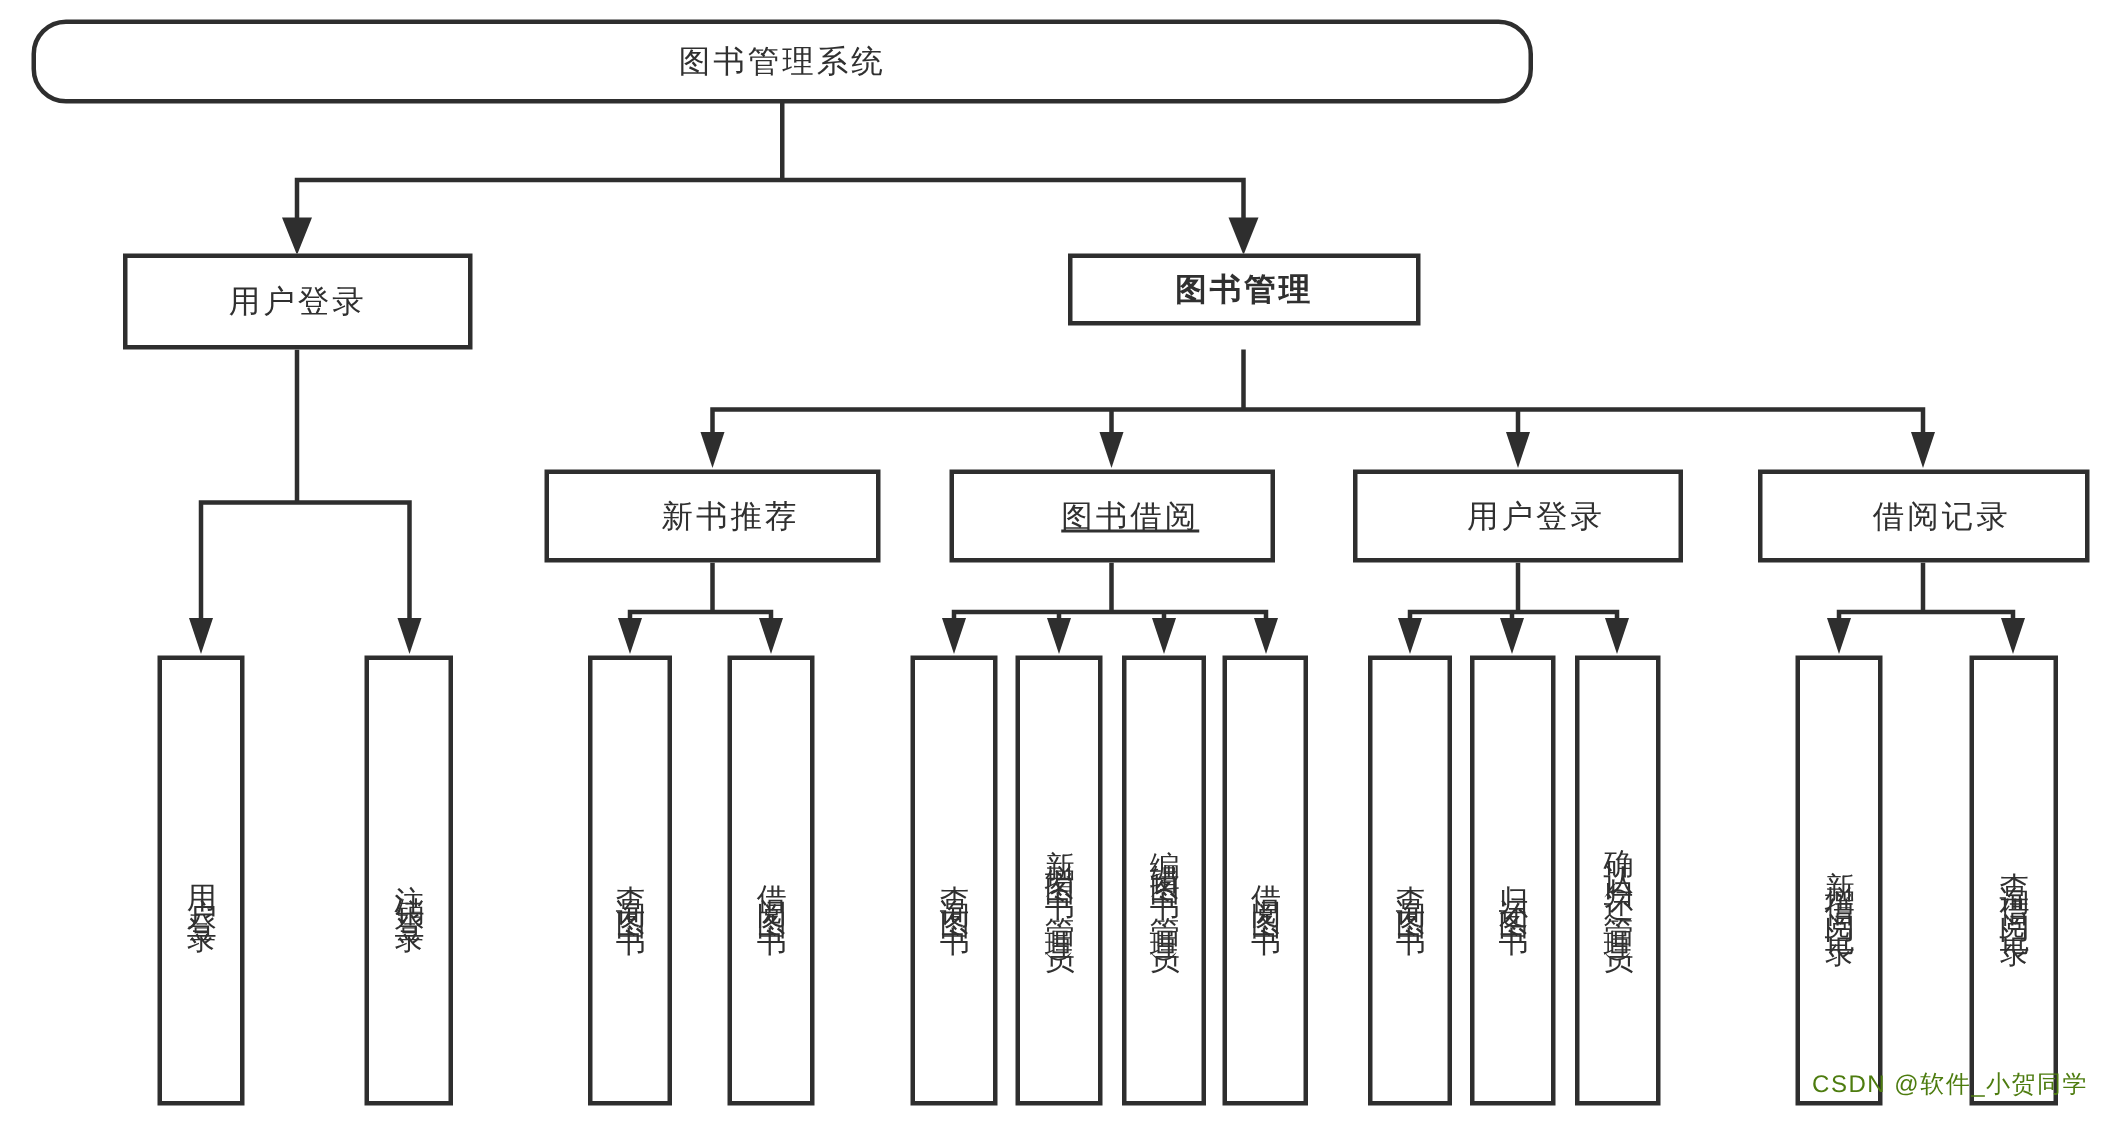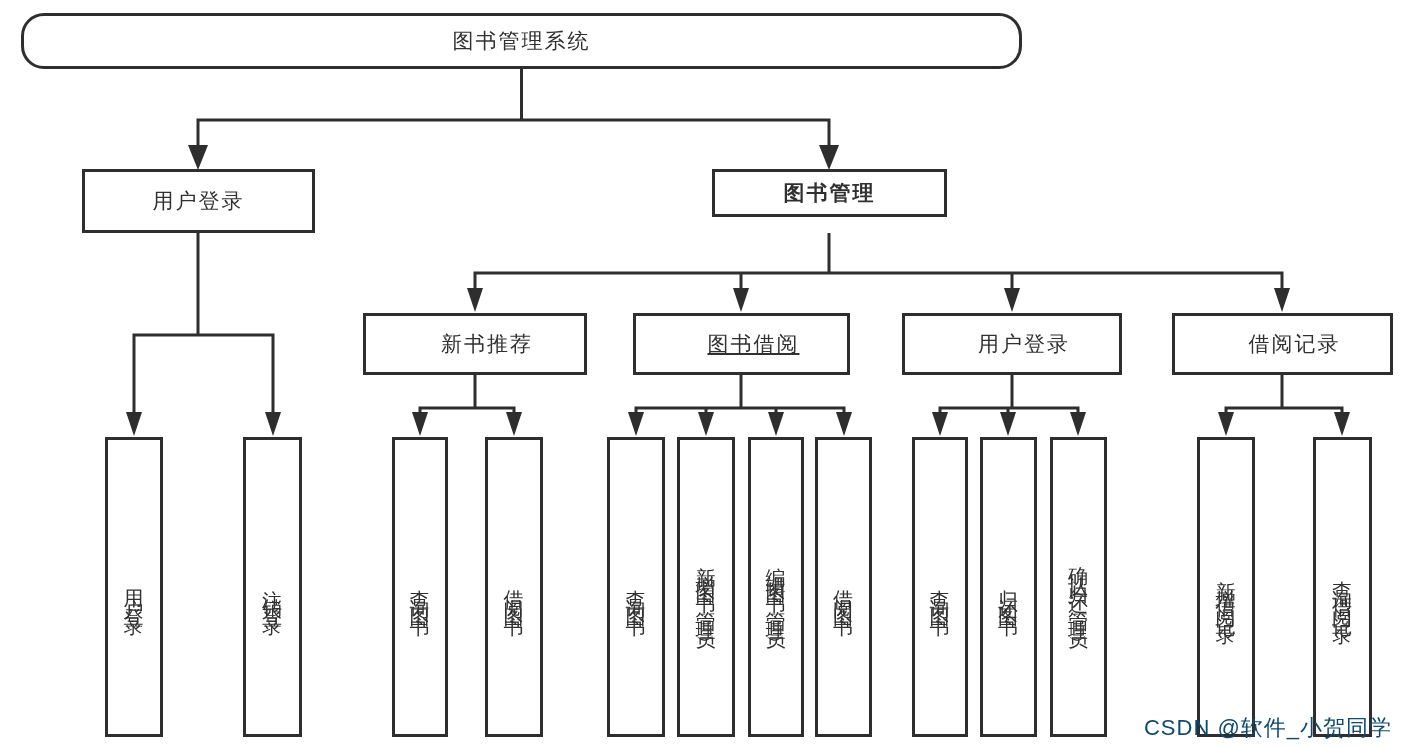--- a/index.html
+++ b/index.html
@@ -69,23 +69,23 @@
   .l8  { left: 912px;  width: 56px; }
   .l9  { left: 980px;  width: 57px; }
   .l10 { left: 1050px; width: 57px; }
   .l11 { left: 1197px; width: 58px; }
   .l12 { left: 1313px; width: 59px; }
   .watermark {
     position: absolute;
     right: 13px;
     top: 713px;
     z-index: 5;
-    font-size: 22px;
+    font-size: 16px;
     letter-spacing: 1px;
-    color: #0c4a6e;
+    color: #4d7c0f;
     white-space: nowrap;
   }
 </style>
 </head>
 <body>
 
 <div class="canvas">
 
   <svg class="connectors" viewBox="0 0 1405 747" xmlns="http://www.w3.org/2000/svg" aria-hidden="true">
     <g stroke="#2e2e2e" stroke-width="3" fill="none">

